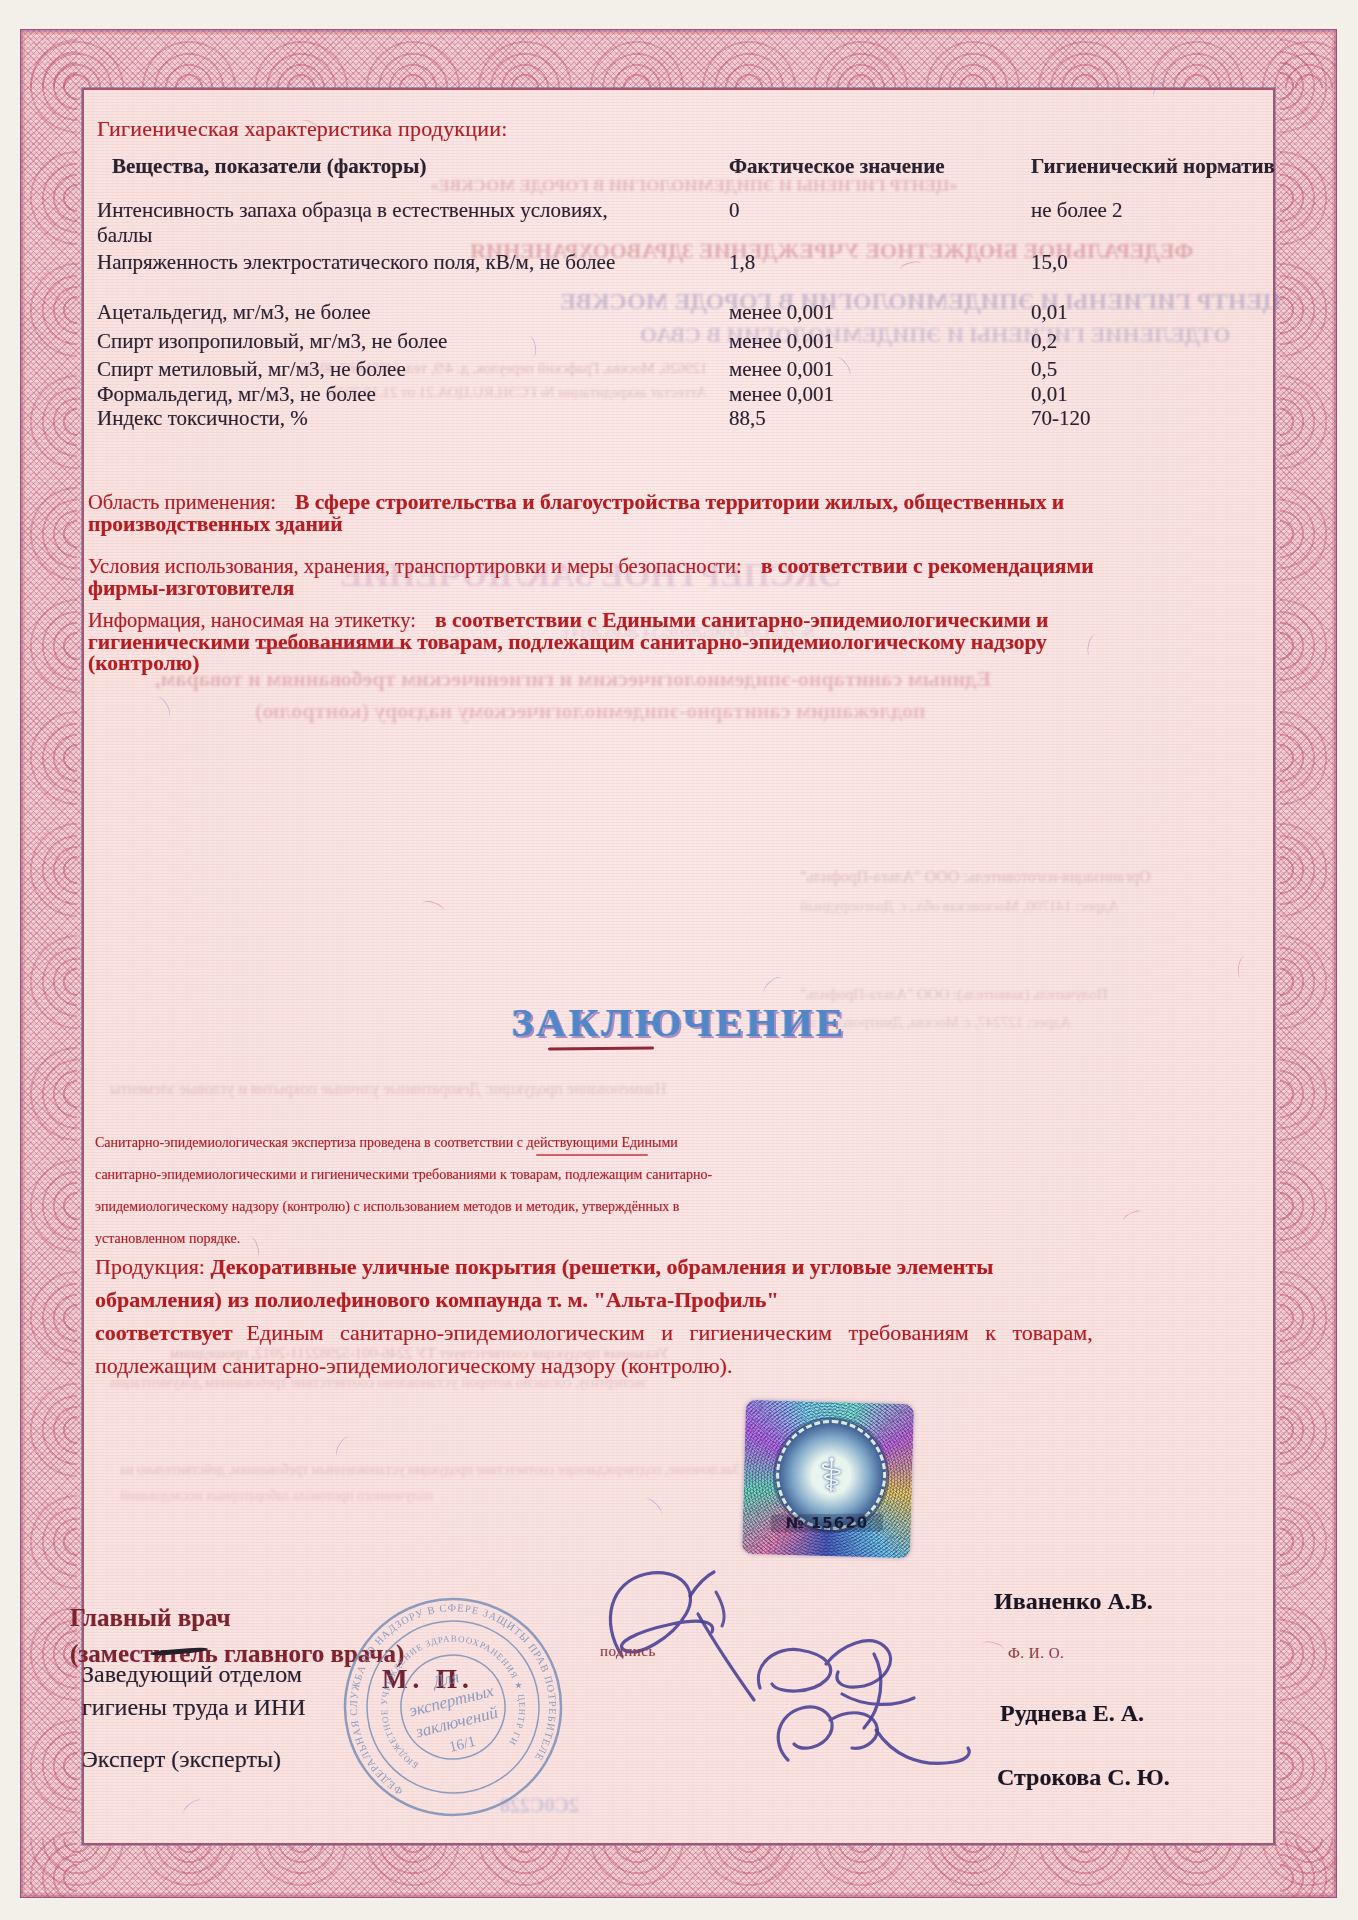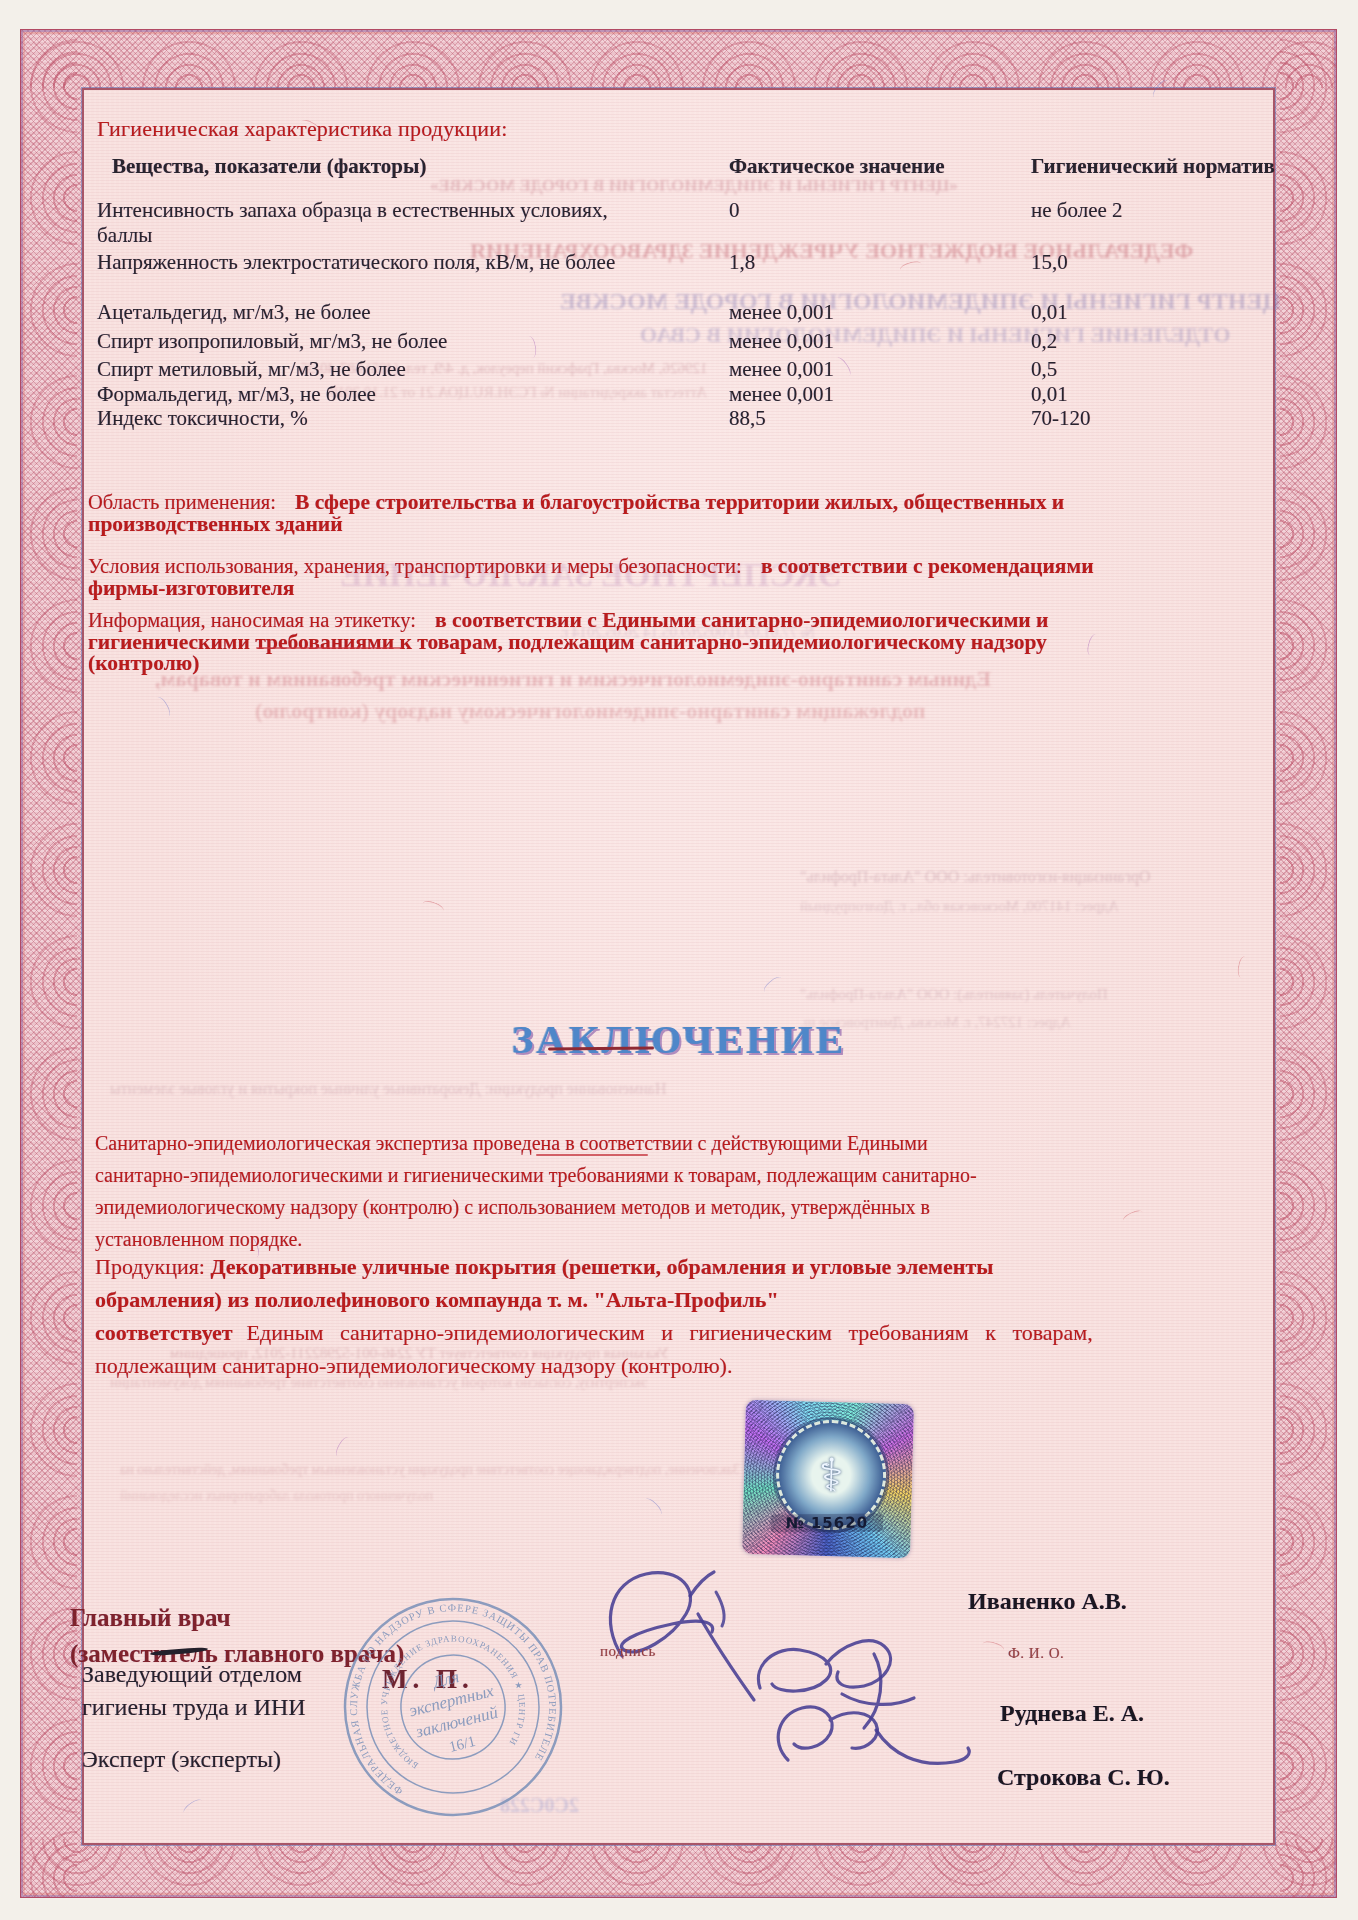--- a/index.html
+++ b/index.html
@@ -58,22 +58,22 @@
   
   .field{width:1192px;font-size:20.5px;line-height:21.5px;margin-top:8px;}
   .f-scope{left:88px;top:484px;}
   .f-usage{left:88px;top:548px;}
   .f-info{left:88px;top:602px;}
   .field .bold{font-size:21.5px;}
 
   
   .c-title{left:0;top:998px;width:1358px;text-align:center;font-size:41px;font-weight:bold;
      color:#4f87c9;letter-spacing:3px;
-     text-shadow:2px 2px 0 rgba(118,70,160,.55), -1px 0 0 rgba(70,130,190,.5);margin-top:17px;}
-  .p1{left:95px;top:1127px;width:1190px;font-size:20px;line-height:32px;}
+     text-shadow:2px 2px 0 rgba(118,70,160,.55), -1px 0 0 rgba(70,130,190,.5);}
+  .p1{left:95px;top:1127px;width:1190px;font-size:14px;line-height:32px;}
   .p2{left:95px;top:1250px;width:1195px;font-size:22px;line-height:33px;}
   .p2 .just{word-spacing:11px;}
   .sp{display:inline-block;width:14px;}
 
   .ink-line{position:absolute;border-radius:2px;}
   .u1{left:548px;top:1047px;width:106px;height:3px;background:#8f2a34;transform:rotate(-.6deg);}
   .u2{left:536px;top:1154px;width:112px;height:2px;background:rgba(198,52,62,.75);}
   .u3{left:256px;top:647px;width:146px;height:2px;background:rgba(198,52,62,.65);}
   .dash{left:150px;top:1649px;width:58px;height:5px;background:#23202b;border-radius:40%/60%;transform:rotate(-5deg);}
 
@@ -99,21 +99,21 @@
   
   .maroon{color:#7e222c;font-weight:bold;margin-top:21px;}
   .t-chief1{left:70px;top:1583px;font-size:25px;}
   .t-chief2{left:70px;top:1619px;font-size:25px;}
   .t-dept{left:82px;top:1658px;font-size:24px;line-height:33px;color:#26222c;}
   .t-expert{left:82px;top:1746px;font-size:24px;color:#26222c;}
   .cap{font-size:15px;color:#94403f;letter-spacing:.5px;}
   .cap-sign{left:600px;top:1643px;}
   .cap-fio{left:1008px;top:1645px;}
   .name{font-size:24px;font-weight:bold;color:#1a1721;}
-  .n1{left:968px;top:1588px;}
+  .n1{left:994px;top:1588px;}
   .n2{left:1000px;top:1700px;}
   .n3{left:997px;top:1764px;}
   .mp{left:382px;top:1664px;font-size:27px;color:#6e2430;font-weight:bold;letter-spacing:5px;}
 
   .stamp{position:absolute;left:338px;top:1592px;width:230px;height:230px;transform:rotate(-14deg);opacity:.88;}
   .sig{position:absolute;}
   .sig1{left:592px;top:1560px;}
   .sig2{left:742px;top:1624px;}
   .sig3{left:756px;top:1688px;}
 

